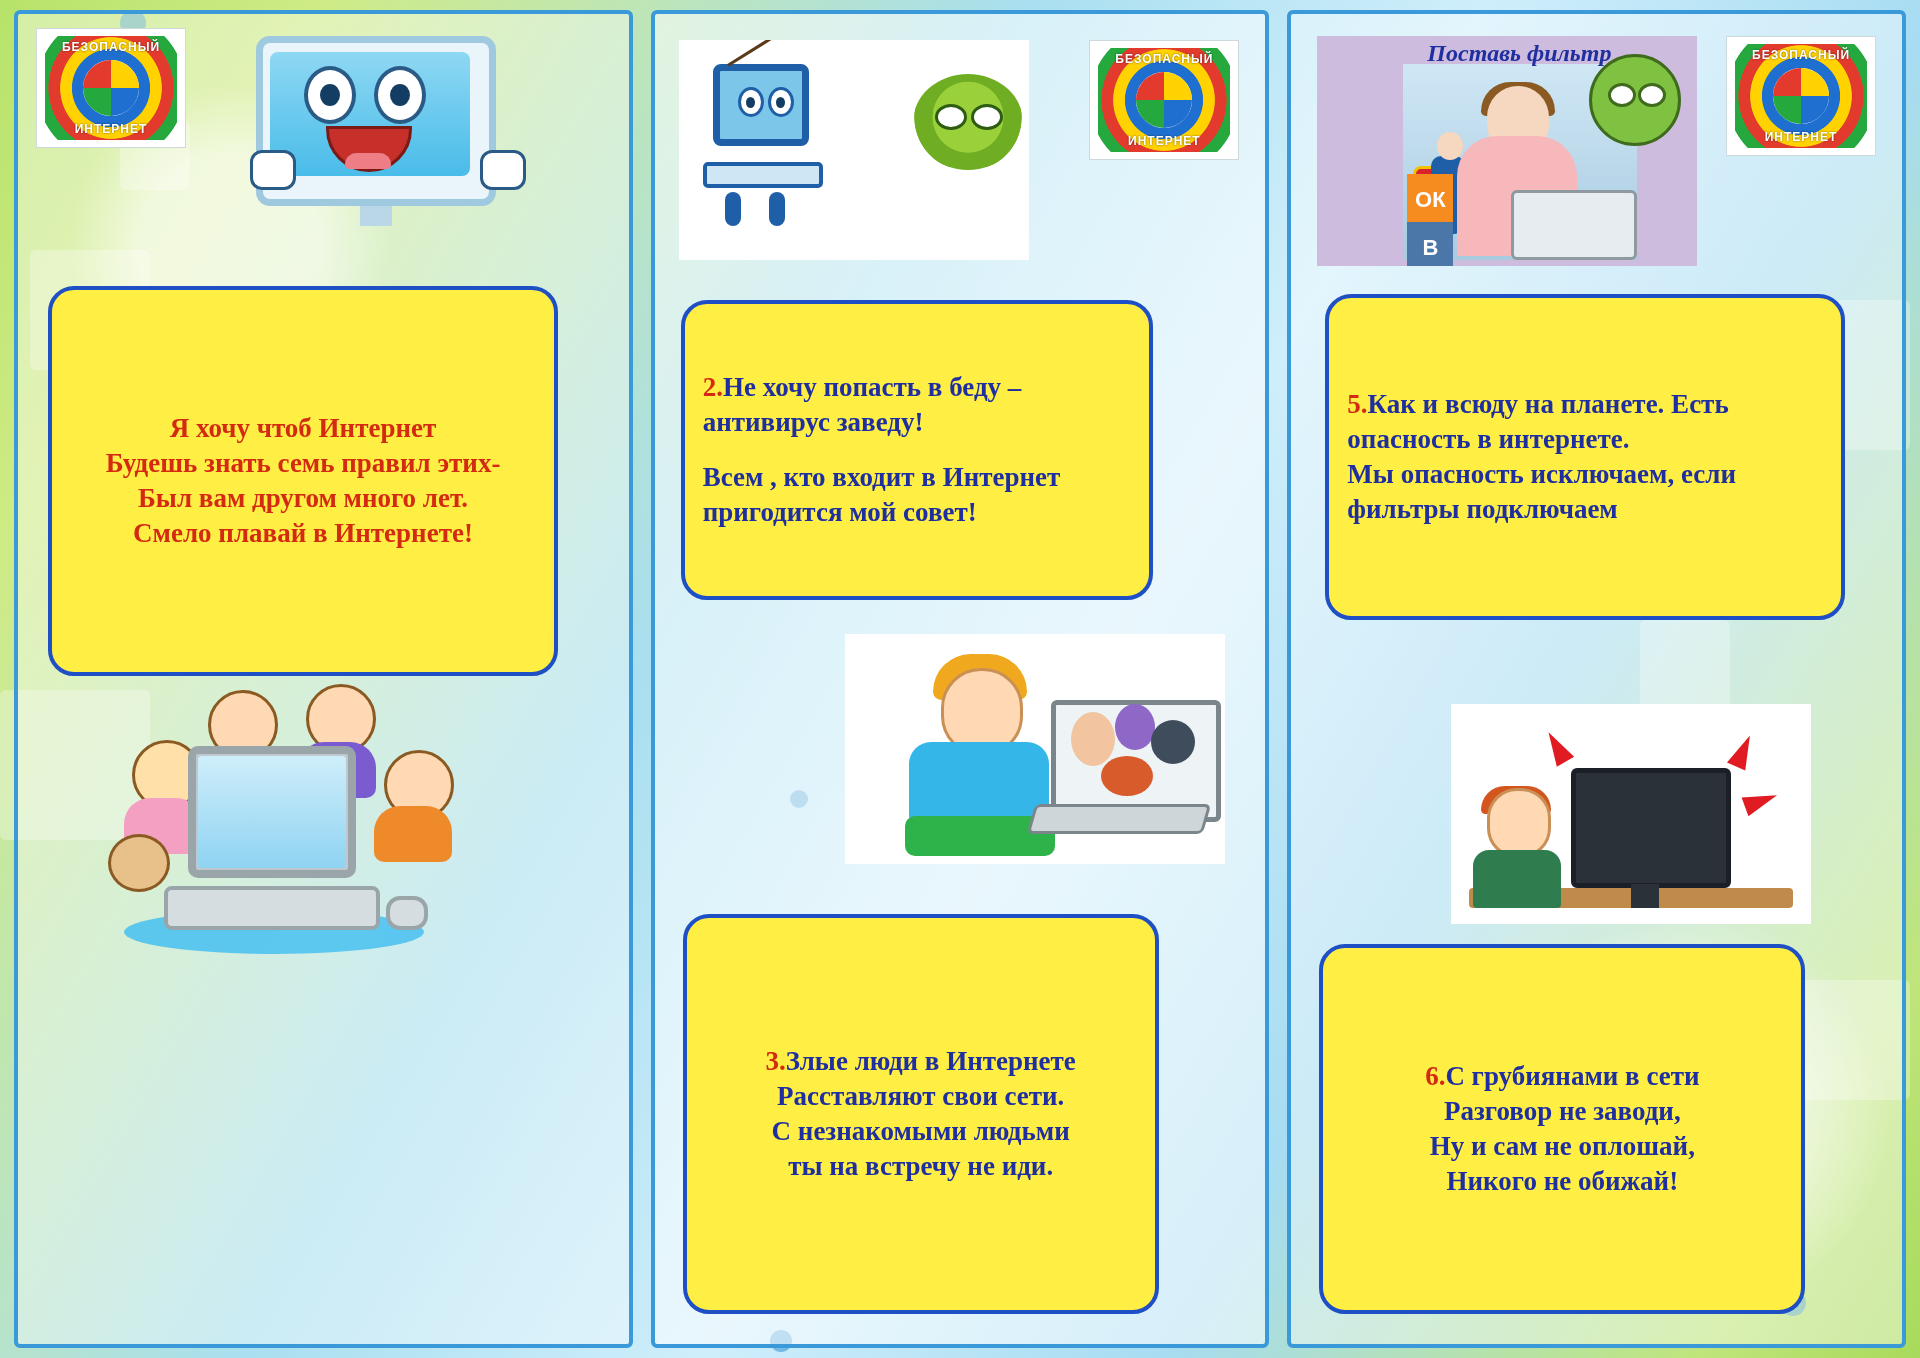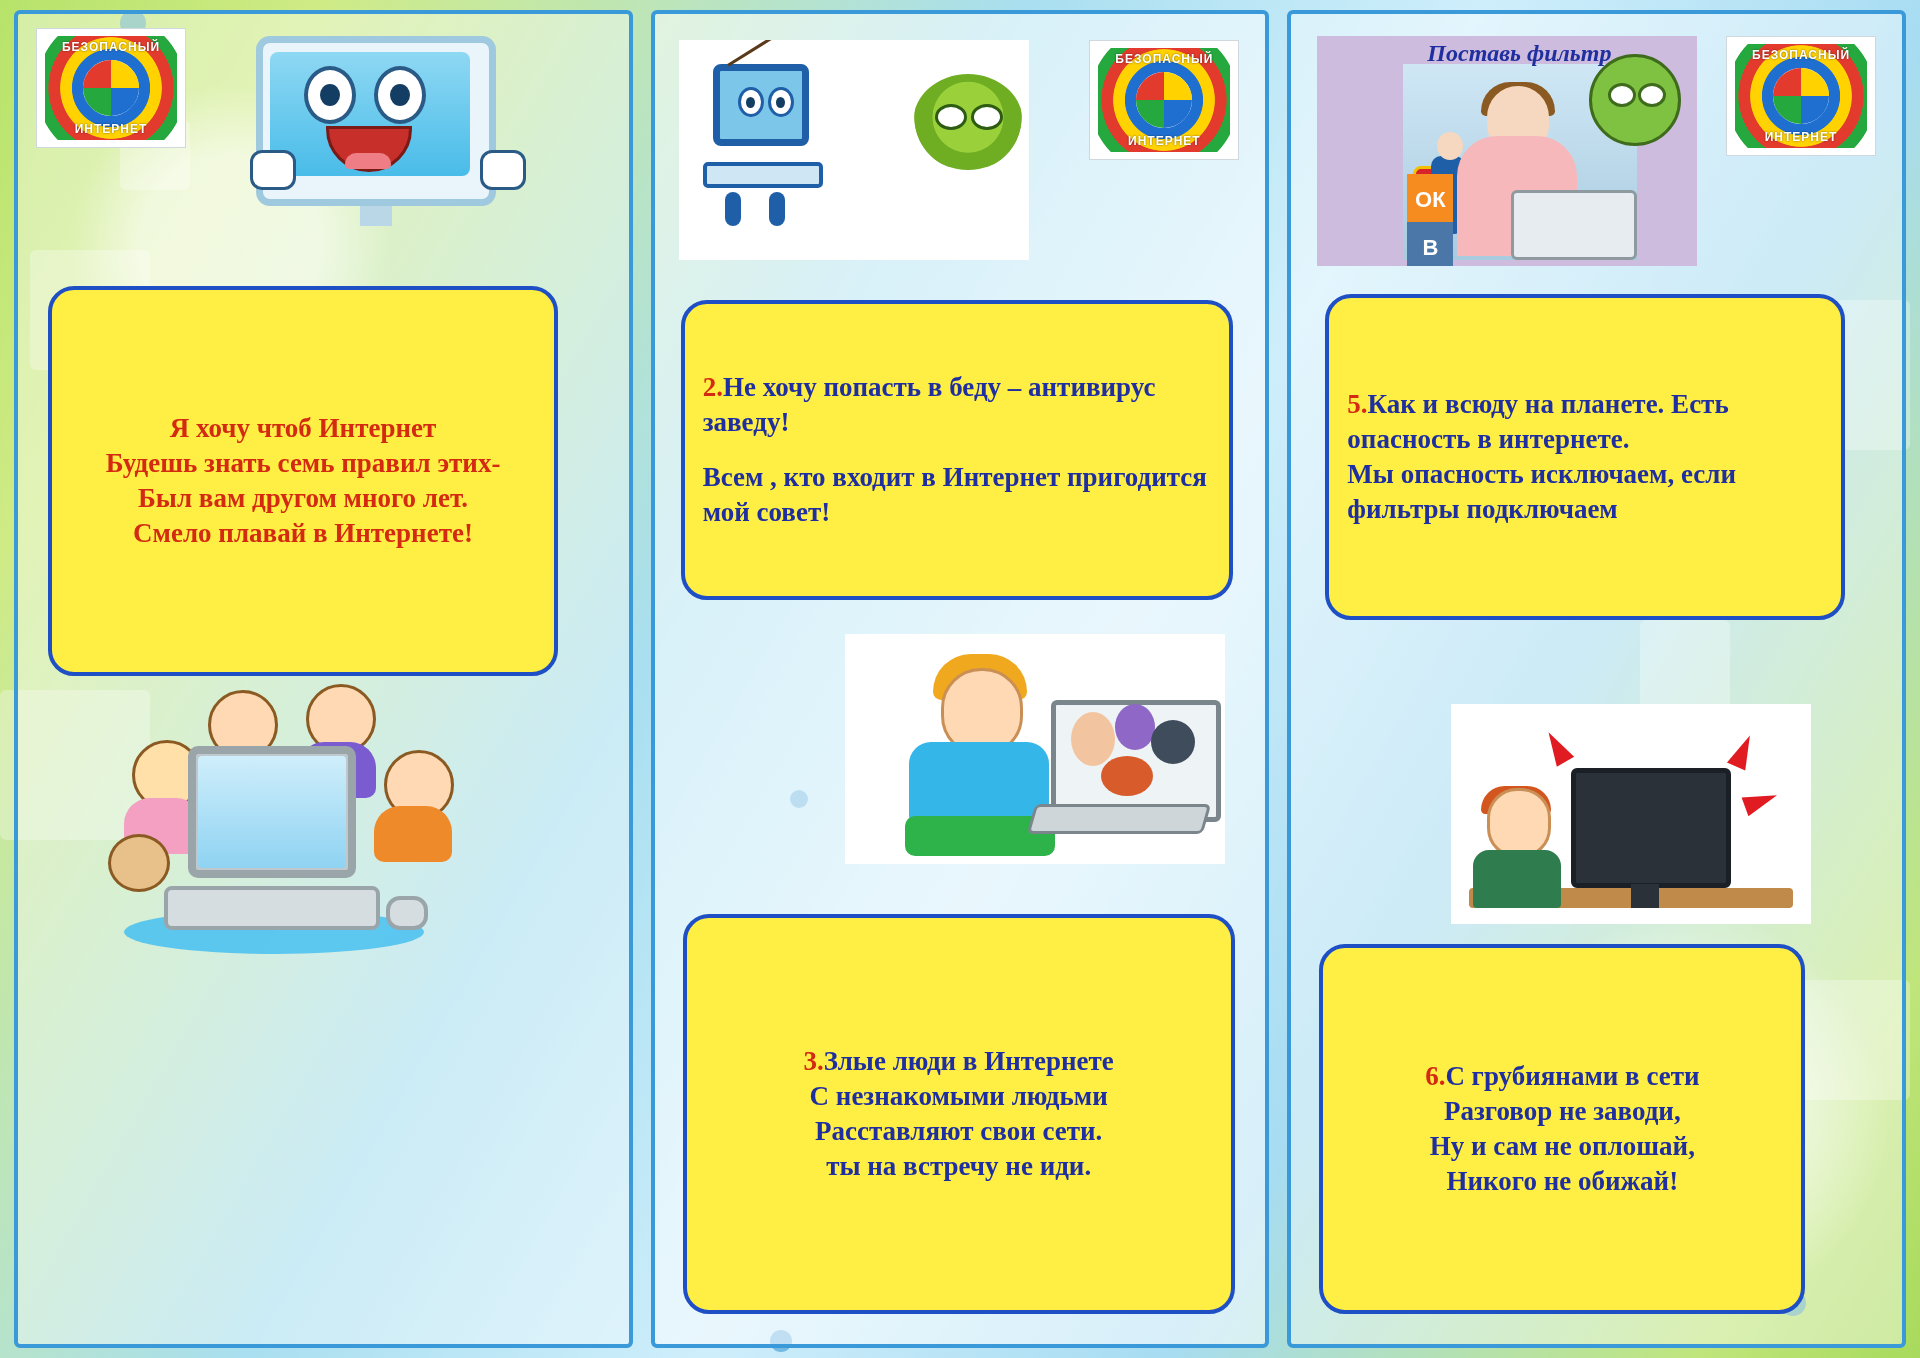--- a/index.html
+++ b/index.html
@@ -372,21 +372,21 @@
           <div class="badge-ring">
               <i></i>
               <i></i>
               <i></i>
               <i></i>
             </div>
           <div class="badge-bottom">ИНТЕРНЕТ</div>
         </div>
       </div>
 
-      <div class="callout left-text" style="position:absolute;left:26px;top:286px;width:552px;height:300px;display:flex;align-items:center;">
+      <div class="callout left-text" style="position:absolute;left:26px;top:286px;width:472px;height:300px;display:flex;align-items:center;">
         <div>
           <div>
             <span class="num">2.</span><span>Не хочу попасть в беду – антивирус  заведу!</span>
           </div>
           <div style="height:20px;"></div>
           <div> Всем , кто входит в Интернет пригодится мой совет!</div>
         </div>
       </div>
 
       <div class="illus" style="position:absolute;left:190px;top:620px;width:380px;height:230px;">
@@ -397,27 +397,27 @@
           <div class="boy-legs"></div>
           <div class="laptop-scr"></div>
           <div class="laptop-base"></div>
           <div class="blob" style="left:226px;top:78px;width:44px;height:54px;background:#f2c5a0;"></div>
           <div class="blob" style="left:270px;top:70px;width:40px;height:46px;background:#8e67c7;"></div>
           <div class="blob" style="left:306px;top:86px;width:44px;height:44px;background:#3f4c5c;"></div>
           <div class="blob" style="left:256px;top:122px;width:52px;height:40px;background:#d85b2b;"></div>
         </div>
       </div>
 
-      <div class="callout" style="position:absolute;left:28px;top:900px;width:552px;height:400px;display:flex;align-items:center;justify-content:center;">
+      <div class="callout" style="position:absolute;left:28px;top:900px;width:476px;height:400px;display:flex;align-items:center;justify-content:center;">
         <div>
           <div>
             <span class="num">3.</span><span>Злые люди в Интернете</span>
           </div>
+          <div>Расставляют свои сети.</div>
           <div>С незнакомыми людьми</div>
-          <div>Расставляют свои сети.</div>
           <div>ты на встречу не иди.</div>
         </div>
       </div>
     </div>
 
     <div class="column right">
 
       <div class="illus" style="position:absolute;left:26px;top:22px;width:380px;height:230px;">
         <div class="girl-panel">
           <div class="girl-sky"></div>

